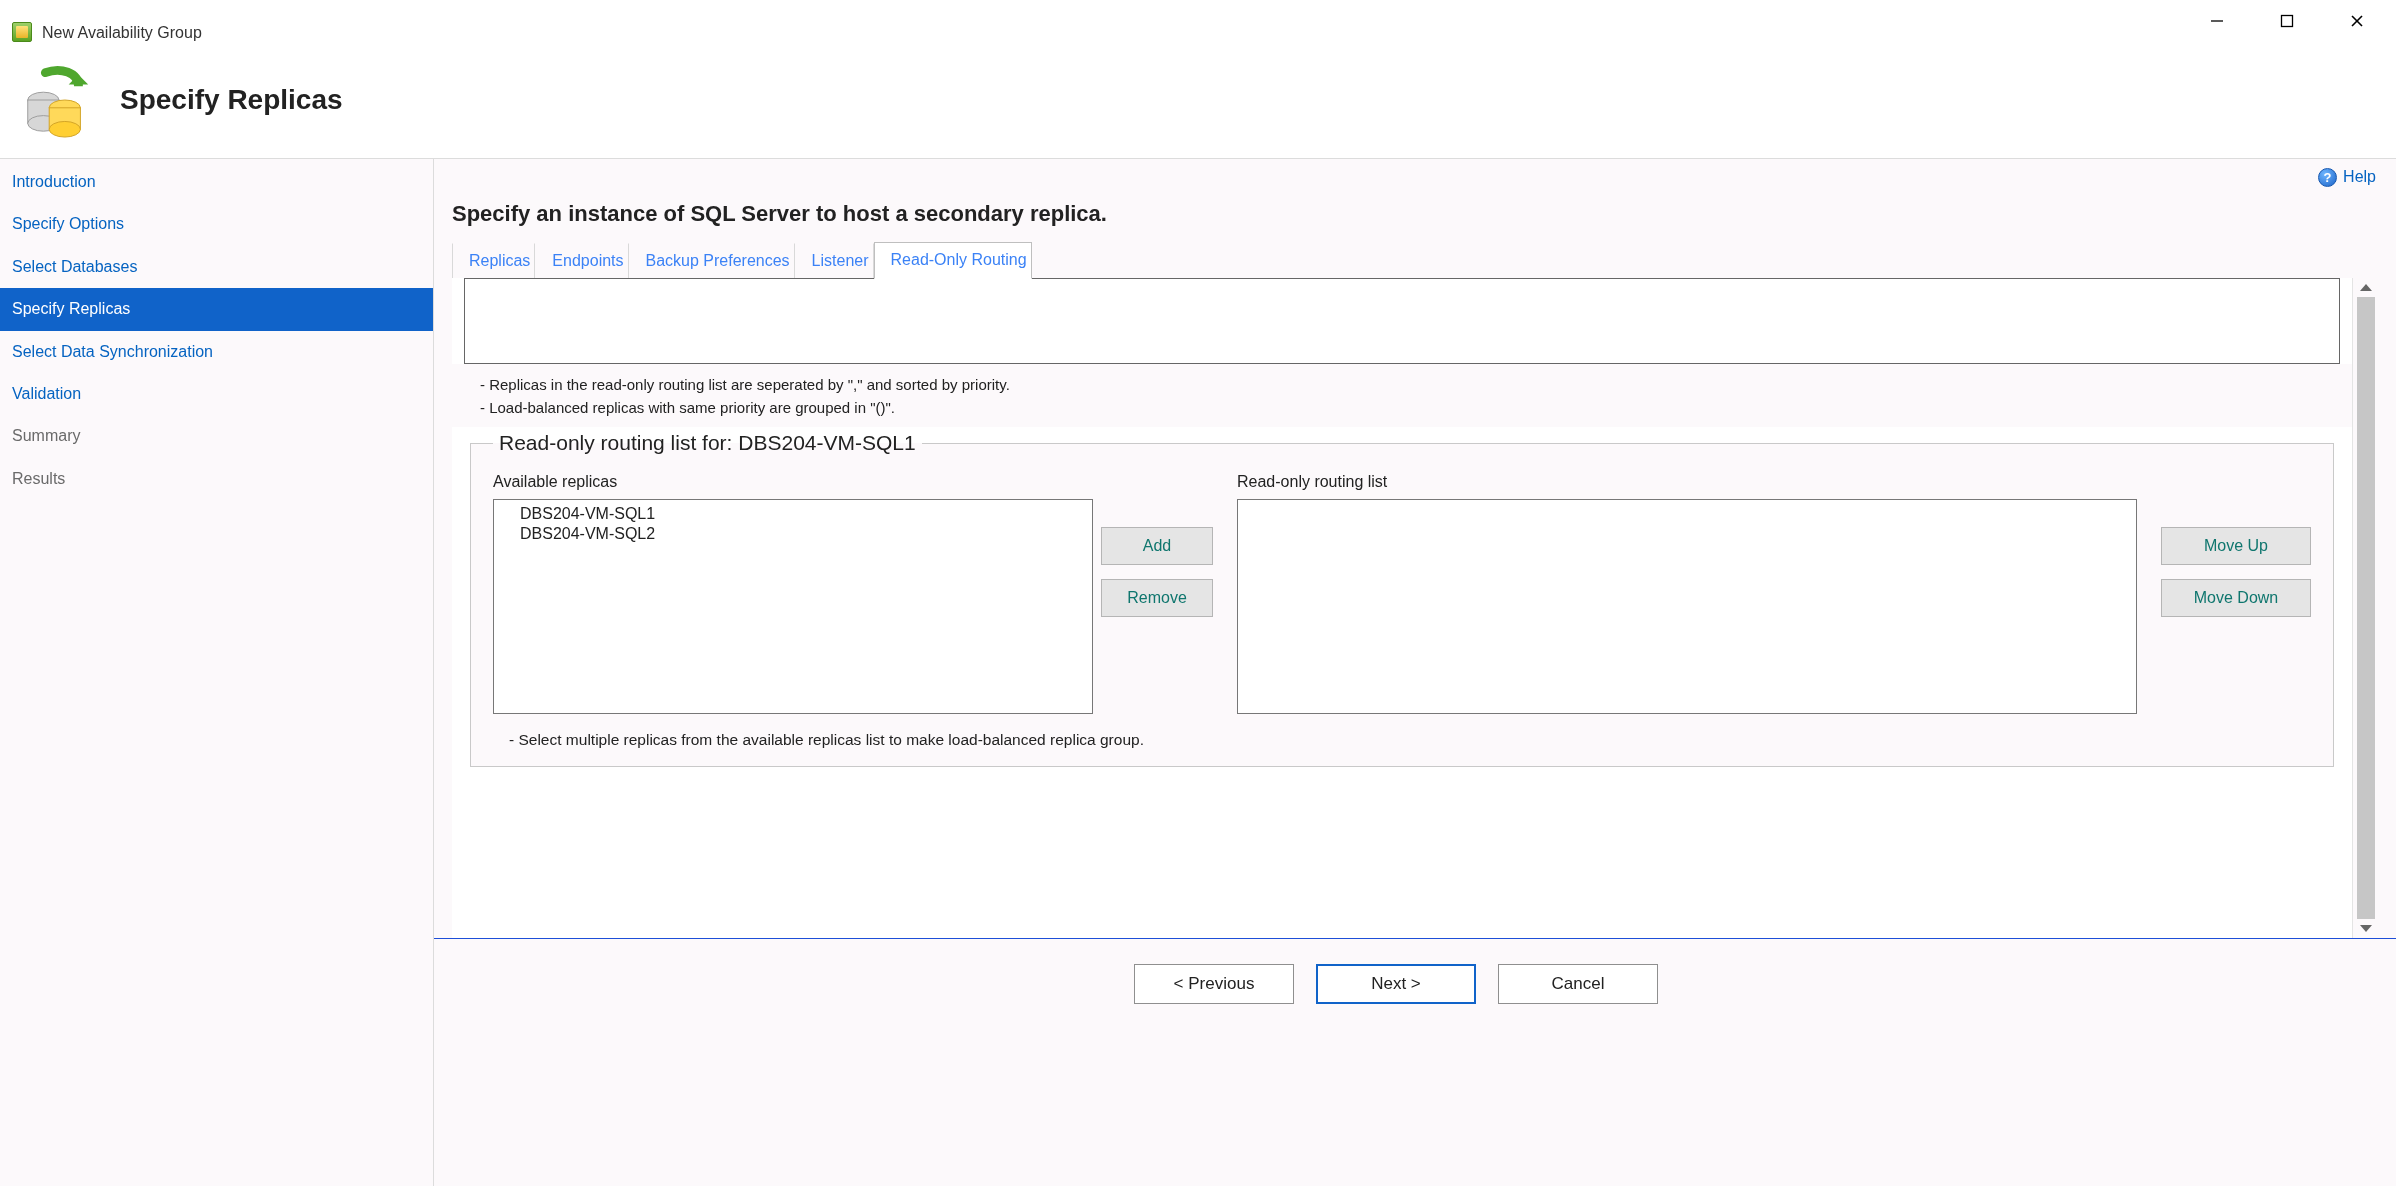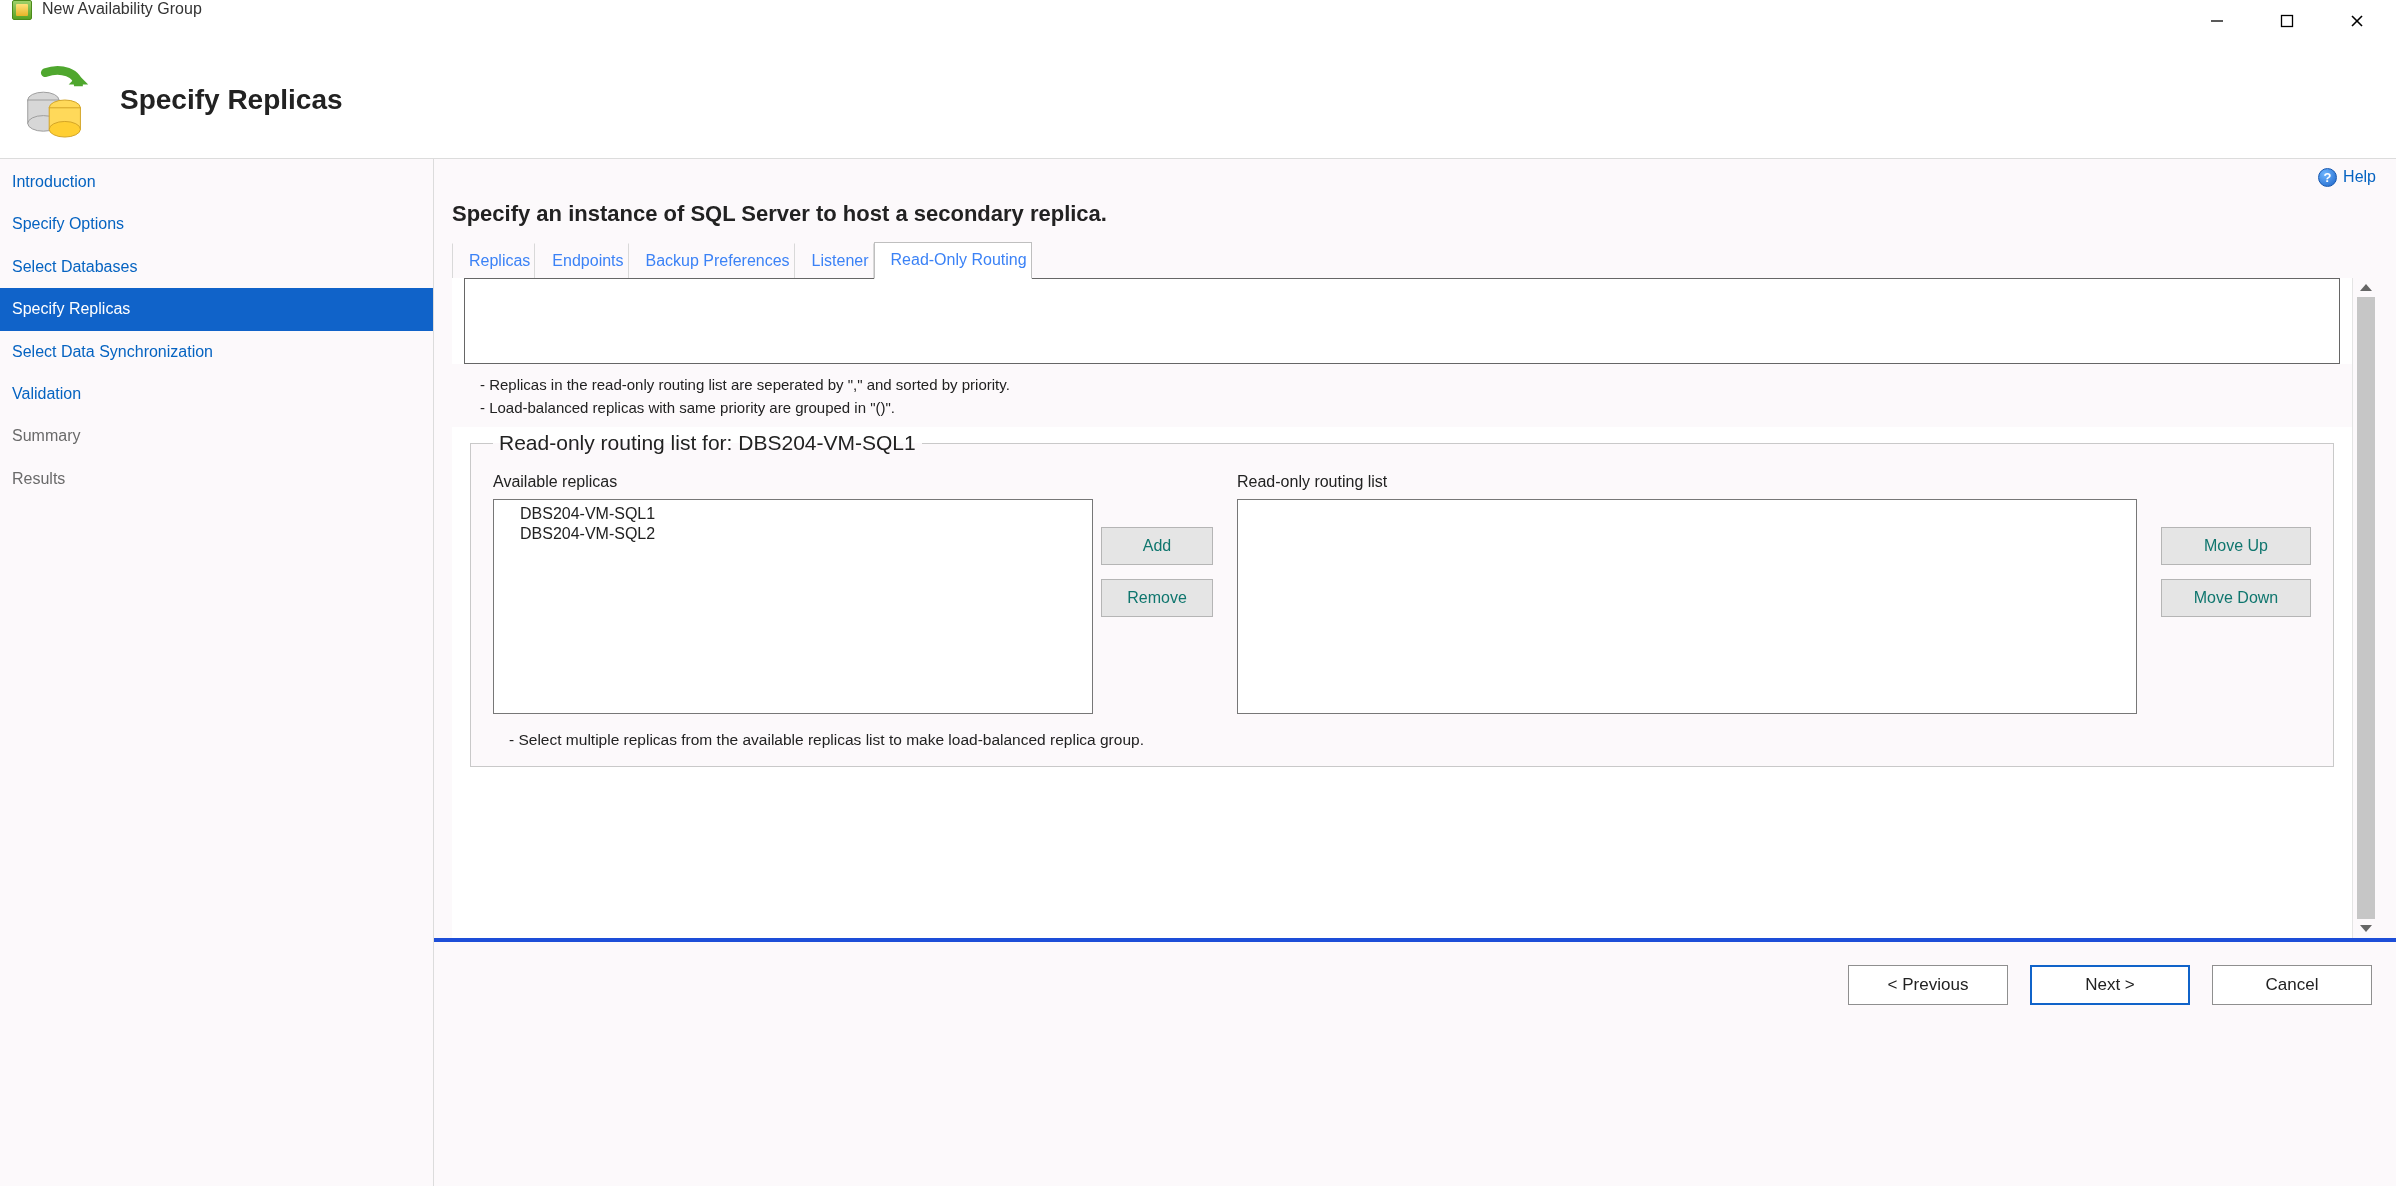--- a/index.html
+++ b/index.html
@@ -31,21 +31,21 @@
     background:#fff;
     position:relative;
     display:flex;
     flex-direction:column;
     overflow:hidden;
   }
   
   .titlebar{
     height:42px;
     display:flex;
-    align-items:flex-start;
+    align-items:flex-end;
     padding:0 4px 0 12px;
     background:#fff;
   }
   .titlebar .app-icon{
     width:20px;height:20px;
     margin-right:10px;
     background:linear-gradient(#9ed06a,#5aa223);
     border:1px solid #4b8a1a;
     border-radius:2px;
     position:relative;
@@ -276,24 +276,24 @@
   .vscrollbar .arrow{width:0;height:0;border-left:6px solid transparent;border-right:6px solid transparent;}
   .vscrollbar .arrow.up{border-bottom:7px solid #666;}
   .vscrollbar .arrow.down{border-top:7px solid #666;}
   .vscrollbar .thumb{flex:1;margin:6px 0;background:var(--scrollbar);border-radius:0;width:18px;}
 
   
   .footer{
     height:90px;
     display:flex;
     align-items:center;
-    justify-content:flex-end;
+    justify-content:center;
     gap:22px;
-    padding-right:24px;
-    border-top:4px solid #1d4ed8;
+    padding-right:38px;
+    border-top:1px solid #1d4ed8;
     background:var(--panel);
   }
   .footer button{
     min-width:160px;height:40px;
     font-size:17px;
     background:#fff;
     border:1px solid #8f8f8f;
     cursor:pointer;
     color:#222;
   }

